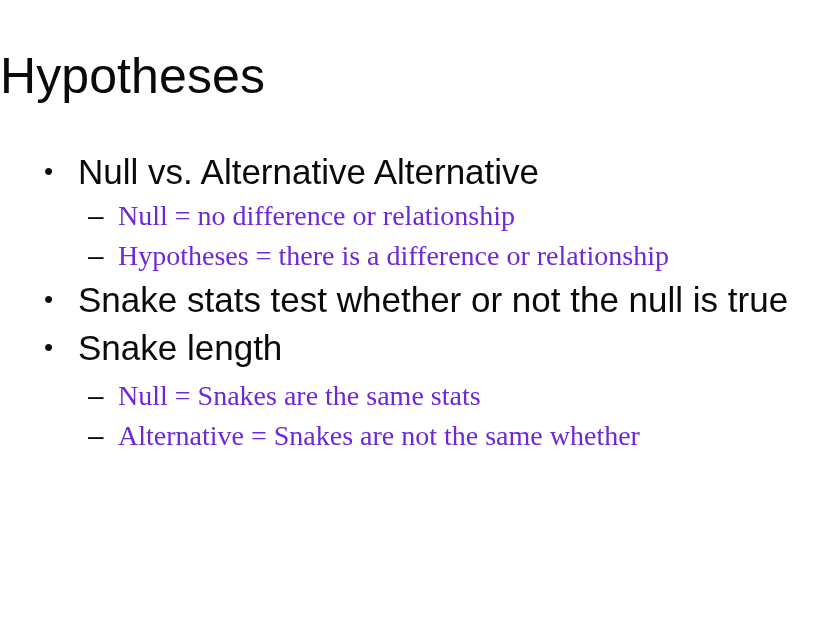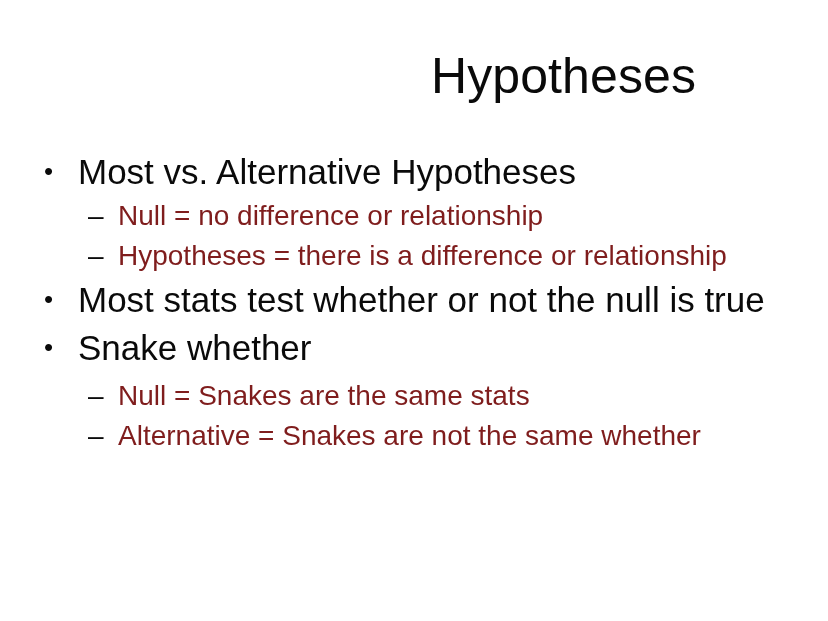--- a/index.html
+++ b/index.html
@@ -21,21 +21,21 @@
     height: 621px;
     background: #ffffff;
     box-sizing: border-box;
   }
 
   .slide-title {
     position: absolute;
     top: 48px;
     left: 0;
     width: 696px;
-    text-align: right;
+    text-align: left;
     font-size: 50px;
     font-weight: 400;
     line-height: 1.12;
     letter-spacing: 0.1px;
     color: #0a0a0a;
   }
 
   .body-list {
     position: absolute;
     top: 148px;
@@ -80,58 +80,59 @@
   .level-2 .marker {
     width: 30px;
     flex: 0 0 30px;
     text-align: left;
     font-size: 28px;
     line-height: 1.42;
     color: #0a0a0a;
   }
   .level-2 .bullet-text {
     flex: 1 1 auto;
-    color: #7f1d1d;
+    color: #6d28d9;
     white-space: nowrap;
+    font-family: Liberation Serif, serif;
   }
 
   .spacer-sm { height: 4px; }
 </style>
 </head>
 <body>
 
 <div class="slide">
 
   <div class="slide-title">Hypotheses</div>
 
   <div class="body-list">
 
     <div class="bullet-row level-1">
       <span class="marker">•</span>
-      <span class="bullet-text">Most vs. Alternative Hypotheses</span>
+      <span class="bullet-text">Null vs. Alternative Alternative</span>
     </div>
 
     <div class="bullet-row level-2">
       <span class="marker">–</span>
       <span class="bullet-text">Null = no difference or relationship</span>
     </div>
 
     <div class="bullet-row level-2">
       <span class="marker">–</span>
       <span class="bullet-text">Hypotheses = there is a difference or relationship</span>
     </div>
 
     <div class="bullet-row level-1">
       <span class="marker">•</span>
-      <span class="bullet-text">Most stats test whether or not the null is true</span>
+      <span class="bullet-text">Snake stats test whether or not the null is true</span>
     </div>
 
     <div class="bullet-row level-1">
       <span class="marker">•</span>
-      <span class="bullet-text">Snake whether</span>
+      <span class="bullet-text">Snake length</span>
     </div>
 
     <div class="spacer-sm"></div>
 
     <div class="bullet-row level-2">
       <span class="marker">–</span>
       <span class="bullet-text">Null = Snakes are the same stats</span>
     </div>
 
     <div class="bullet-row level-2">

